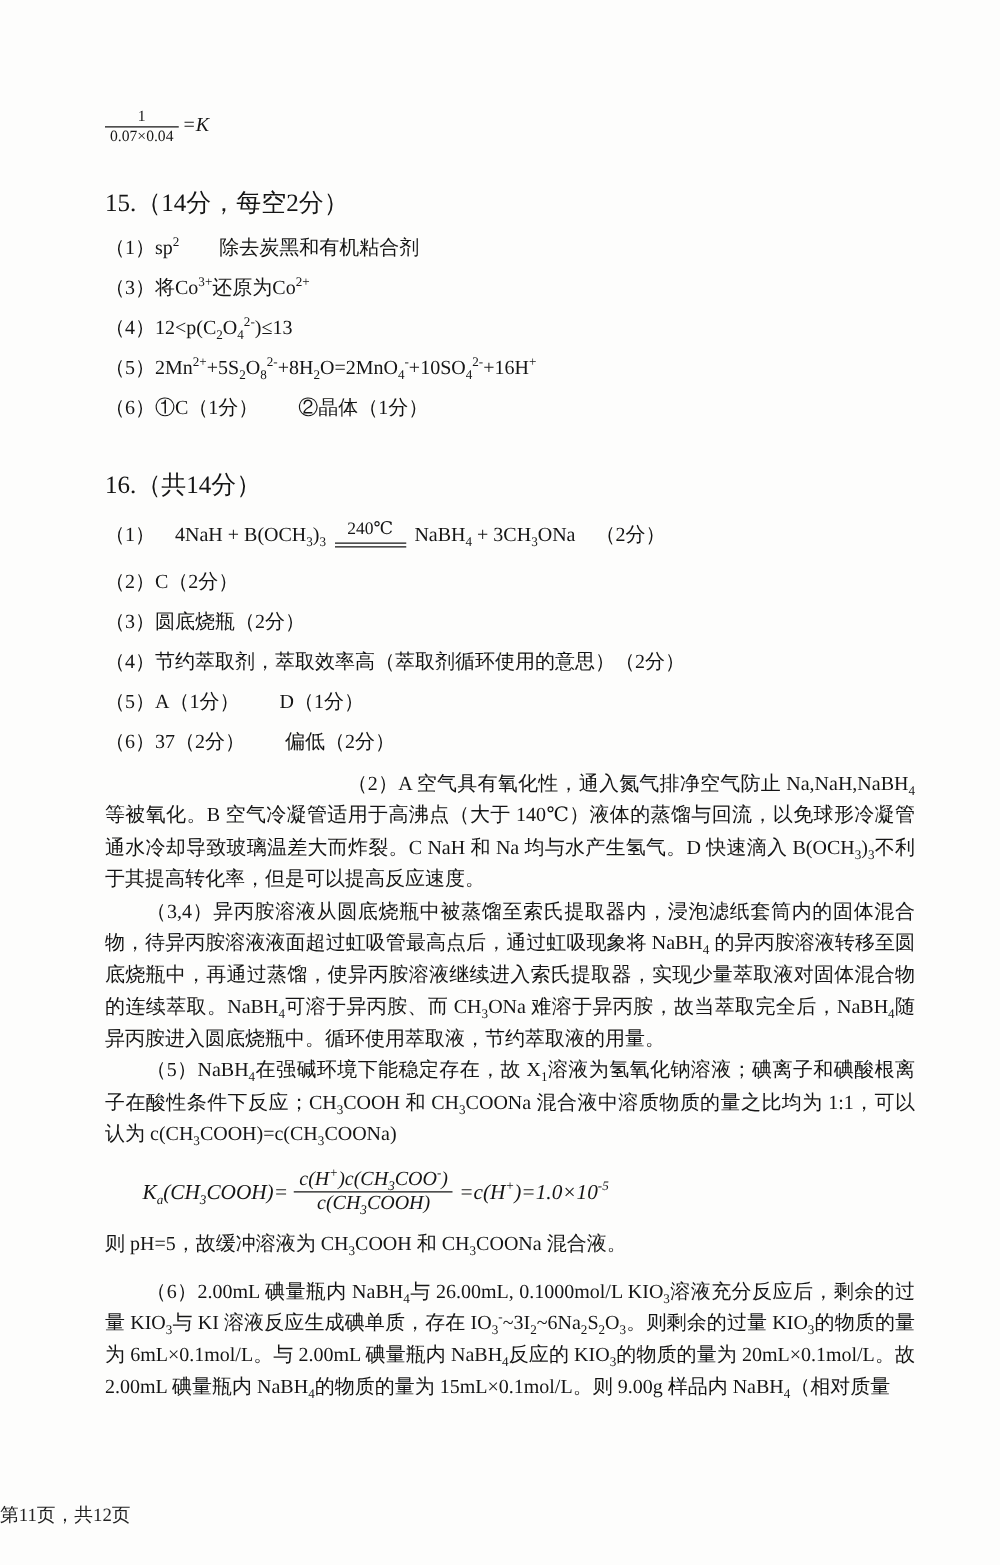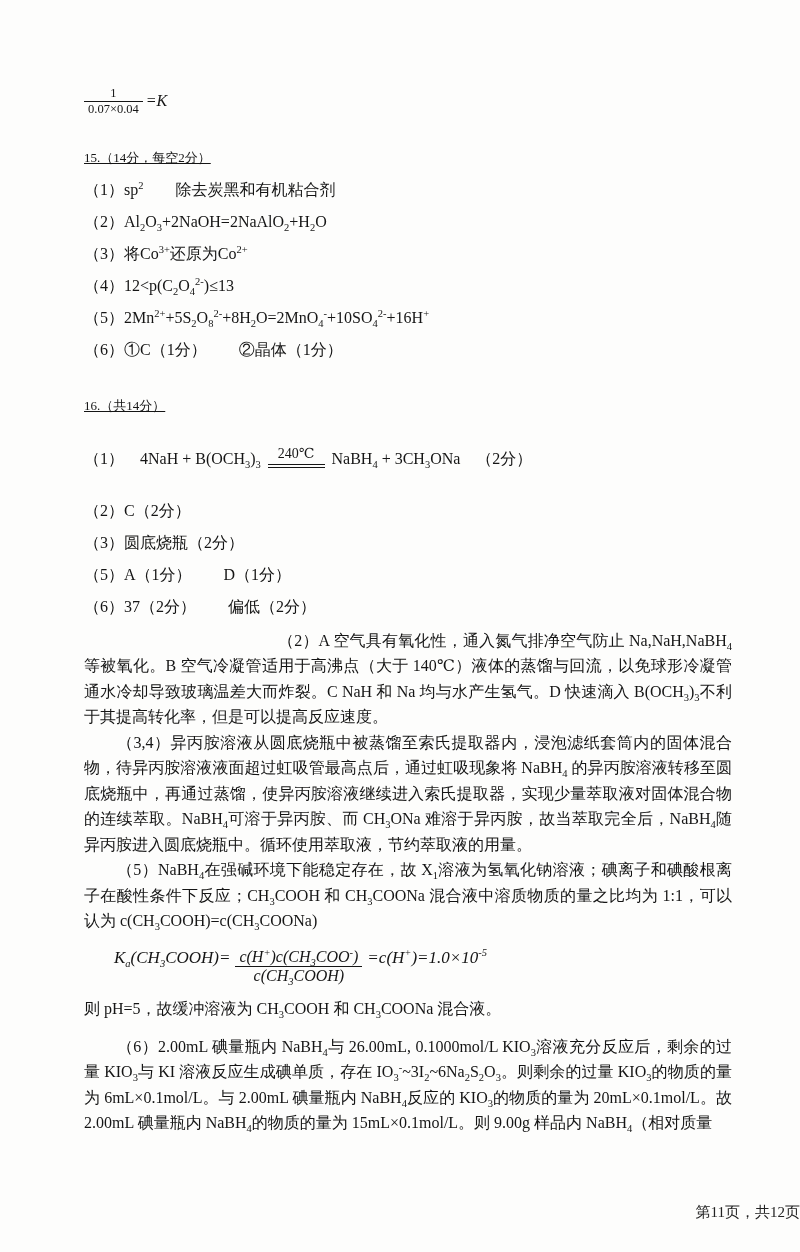--- a/index.html
+++ b/index.html
@@ -8,69 +8,69 @@
     font-family:"Liberation Serif","DejaVu Serif",serif;color:#151515;overflow:hidden;
   }
   .content{position:absolute;left:84px;top:86px;width:648px;}
   .intro-line{font-size:16px;margin-bottom:32px;display:flex;align-items:center;}
   .frac{display:inline-block;text-align:center;vertical-align:middle;line-height:1.18;}
   .frac .num,.frac .den{display:block;padding:0 4px;}
   .frac .num{border-bottom:1.5px solid #151515;}
   .frac-small{font-size:12.5px;margin-right:3px;}
   .italic{font-style:italic;}
   sub,sup{font-size:10.5px;line-height:0;}
-  .section-title{font-size:13px;margin-bottom:12px;text-decoration:underline;}
+  .section-title{font-size:20px;margin-bottom:12px;}
   .q-item{font-size:16px;line-height:21px;margin-bottom:11px;}
   .gap-lg{height:26px;}
   .eq-line{margin:6px 0 16px 0;}
   .cond{
     display:inline-block;font-size:14px;border-bottom:4px double #151515;
-    padding:0 10px 0;vertical-align:6px;margin:16px 3px;text-align:center;
+    padding:0 10px 0;vertical-align:6px;margin:0 3px;text-align:center;
   }
   .para{font-size:16px;line-height:25.5px;text-align:justify;}
   .indent-big{text-indent:194px;}
   .indent{text-indent:33px;}
-  .ka-line{margin:14px 0 10px 30px;font-size:17px;font-style:italic;display:flex;}
+  .ka-line{margin:14px 0 10px 30px;font-size:17px;font-style:italic;display:flex;align-items:center;}
   .ka-line .frac{font-size:16px;margin:0 5px;font-family:Liberation Serif, serif;}
   .ka-line .frac .num{border-bottom:1.5px solid #151515;}
   .p-buffer{margin:4px 0 12px 0;}
-  .footer{position:absolute;top:1203px;left:0;width:100%;text-align:right;font-size:15px;color:#222;}
+  .footer{position:absolute;top:1203px;left:0;width:100%;text-align:left;font-size:15px;color:#222;}
 </style>
 </head>
 <body>
 
 <div class="page">
   <div class="content">
 
     <div class="intro-line">
       <span class="frac frac-small">
         <span class="num">1</span>
         <span class="den">0.07×0.04</span>
       </span>
       <span class="italic">=K</span>
     </div>
 
     <div class="section-title">15.（14分，每空2分）</div>
     <div class="q-item">（1）sp<sup>2</sup>　　除去炭黑和有机粘合剂</div>
-    <div class="q-item">（2）Al<sub>2</sub>O<sub>3</sub>+2NaOH=2NaAlO<sub>2</sub>+H<sub>2</sub>O</div>
     <div class="q-item">（3）将Co<sup>3+</sup>还原为Co<sup>2+</sup></div>
     <div class="q-item">（4）12&lt;p(C<sub>2</sub>O<sub>4</sub><sup>2-</sup>)≤13</div>
     <div class="q-item">（5）2Mn<sup>2+</sup>+5S<sub>2</sub>O<sub>8</sub><sup>2-</sup>+8H<sub>2</sub>O=2MnO<sub>4</sub><sup>-</sup>+10SO<sub>4</sub><sup>2-</sup>+16H<sup>+</sup></div>
     <div class="q-item">（6）①C（1分）　　②晶体（1分）</div>
 
     <div class="gap-lg"></div>
 
     <div class="section-title">16.（共14分）</div>
     <div class="q-item eq-line">
       <span>（1）　4NaH + B(OCH<sub>3</sub>)<sub>3</sub></span>
       <span class="cond">240℃</span>
       <span>NaBH<sub>4</sub> + 3CH<sub>3</sub>ONa　（2分）</span>
     </div>
     <div class="q-item">（2）C（2分）</div>
     <div class="q-item">（3）圆底烧瓶（2分）</div>
+    <div class="q-item">（4）节约萃取剂，萃取效率高（萃取剂循环使用的意思）（2分）</div>
     <div class="q-item">（5）A（1分）　　D（1分）</div>
     <div class="q-item">（6）37（2分）　　偏低（2分）</div>
 
     <div class="para indent-big">（2）A 空气具有氧化性，通入氮气排净空气防止 Na,NaH,NaBH<sub>4</sub> 等被氧化。B 空气冷凝管适用于高沸点（大于 140℃）液体的蒸馏与回流，以免球形冷凝管通水冷却导致玻璃温差大而炸裂。C NaH 和 Na 均与水产生氢气。D 快速滴入 B(OCH<sub>3</sub>)<sub>3</sub>不利于其提高转化率，但是可以提高反应速度。</div>
     <div class="para indent">（3,4）异丙胺溶液从圆底烧瓶中被蒸馏至索氏提取器内，浸泡滤纸套筒内的固体混合物，待异丙胺溶液液面超过虹吸管最高点后，通过虹吸现象将 NaBH<sub>4</sub> 的异丙胺溶液转移至圆底烧瓶中，再通过蒸馏，使异丙胺溶液继续进入索氏提取器，实现少量萃取液对固体混合物的连续萃取。NaBH<sub>4</sub>可溶于异丙胺、而 CH<sub>3</sub>ONa 难溶于异丙胺，故当萃取完全后，NaBH<sub>4</sub>随异丙胺进入圆底烧瓶中。循环使用萃取液，节约萃取液的用量。</div>
     <div class="para indent">（5）NaBH<sub>4</sub>在强碱环境下能稳定存在，故 X<sub>1</sub>溶液为氢氧化钠溶液；碘离子和碘酸根离子在酸性条件下反应；CH<sub>3</sub>COOH 和 CH<sub>3</sub>COONa 混合液中溶质物质的量之比均为 1:1，可以认为 c(CH<sub>3</sub>COOH)=c(CH<sub>3</sub>COONa)</div>
 
     <div class="ka-line">
       <span>K<sub>a</sub>(CH<sub>3</sub>COOH)=</span>
       <span class="frac">

